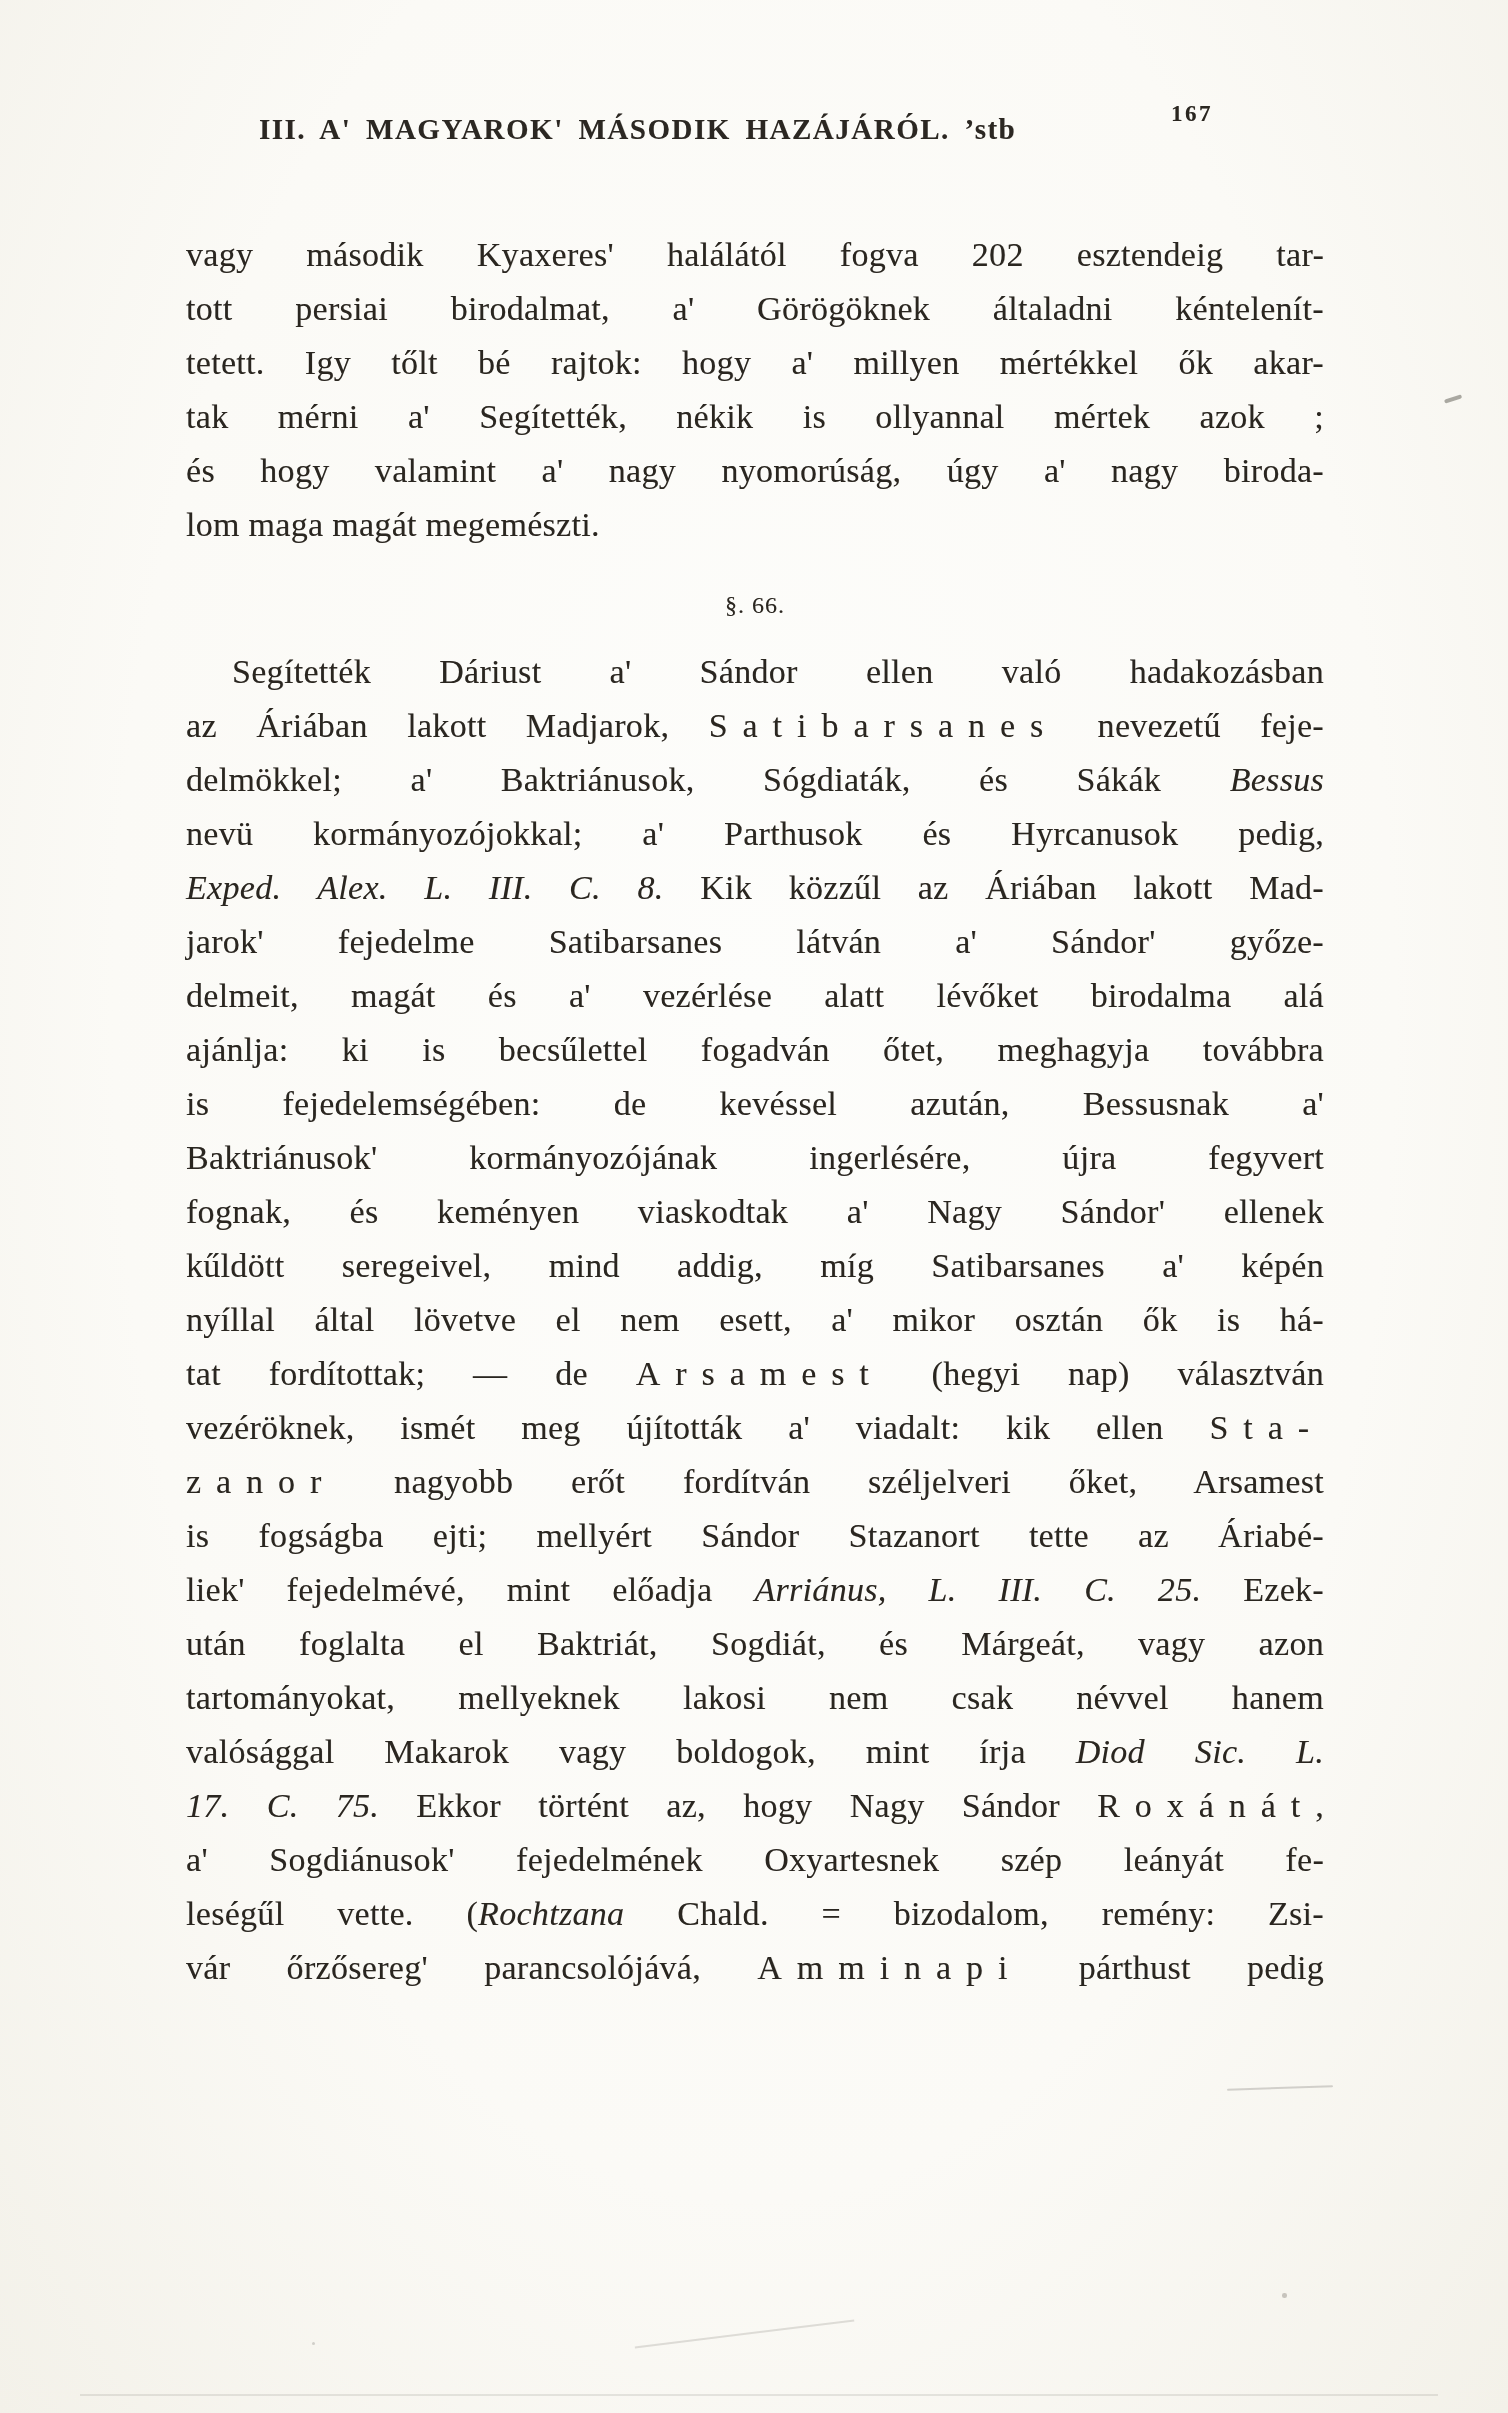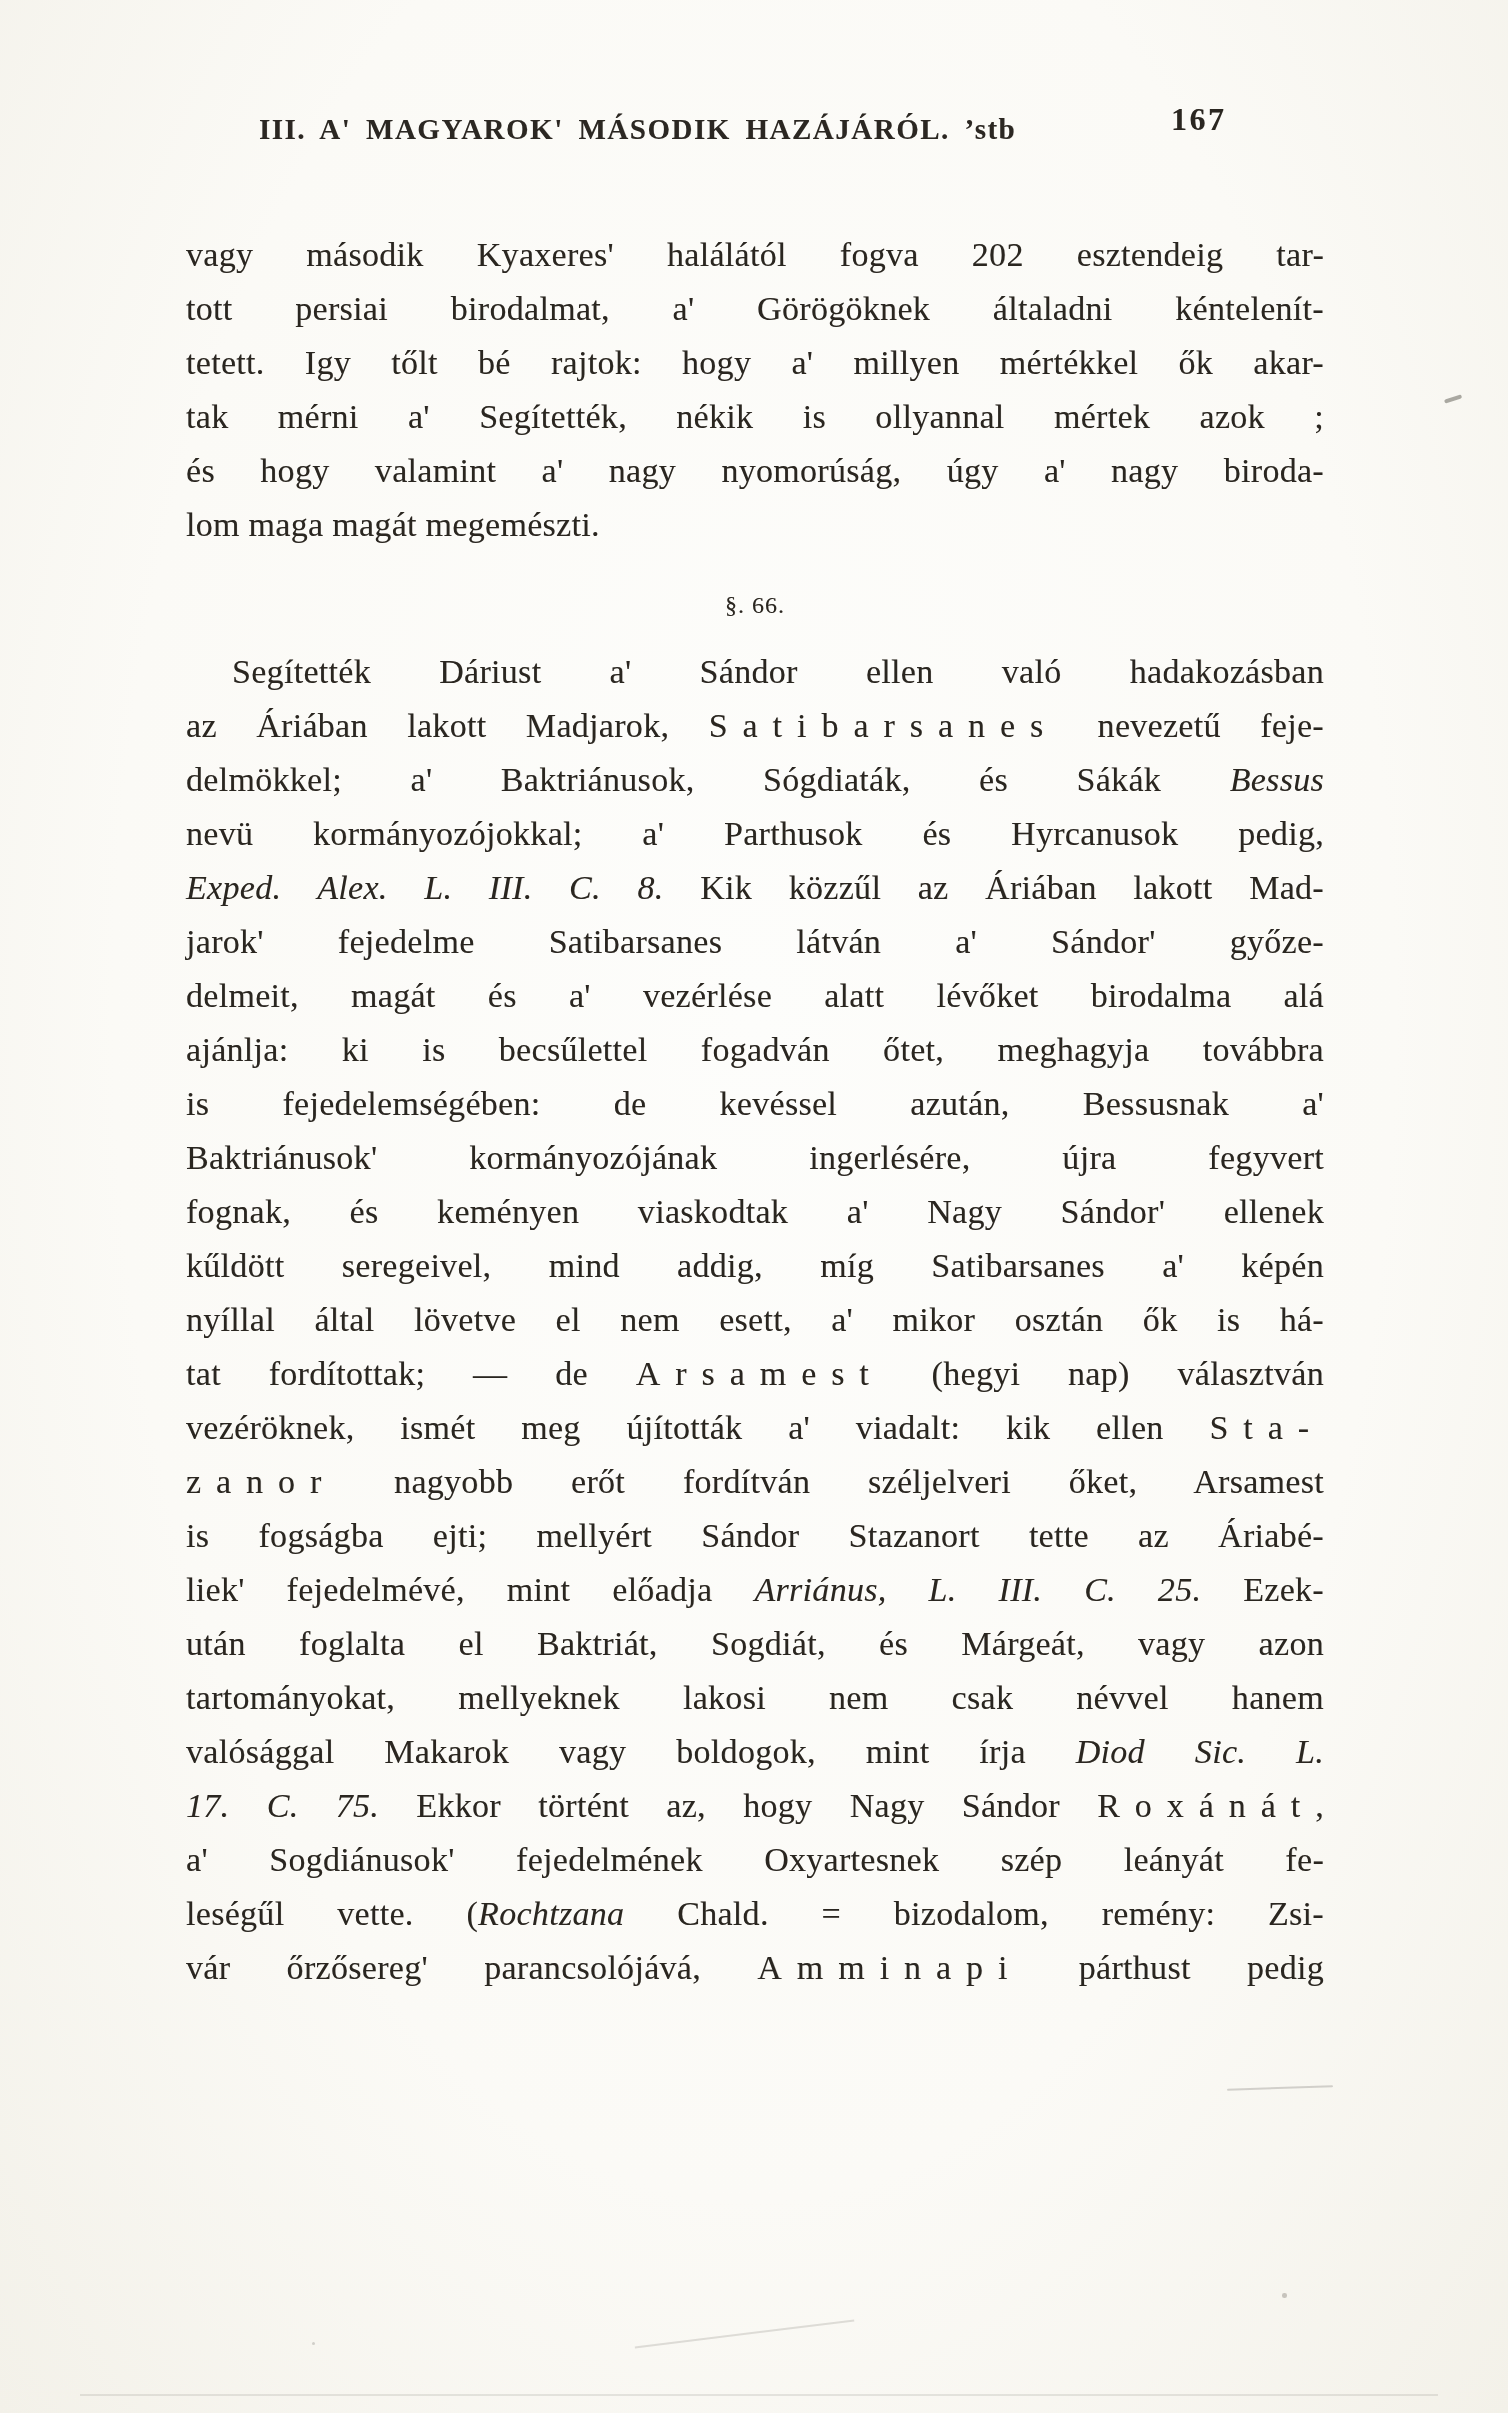--- a/index.html
+++ b/index.html
@@ -14,21 +14,21 @@
     text-shadow: 0.3px 0.3px 0.4px rgba(42, 36, 28, 0.28);
   }
   .header { position: absolute; top: 105px; left: 178px; width: 1154px; height: 50px; }
   .running-title {
     position: absolute; left: 45px; top: 8px;
     font-weight: bold; font-size: 29px; letter-spacing: 1.5px; word-spacing: 6px;
     white-space: nowrap; color: #2b2722; margin-left: 36px;
   }
   .page-number {
     position: absolute; left: 993px; top: -4px;
-    font-weight: bold; font-size: 32px; letter-spacing: 2.5px;
+    font-weight: bold; font-size: 23px; letter-spacing: 2.5px;
   }
   .text-body {
     position: absolute; top: 220px; left: 178px; width: 1154px;
     font-size: 34px; line-height: 54px; letter-spacing: 0.3px;
   }
   .paragraph { margin: 8px; }
   .line { text-align: justify; text-align-last: justify; }
   .line.no-stretch { text-align-last: left; }
   .line.indent { text-indent: 46px; }
   .seg-n { font-style: normal; }

